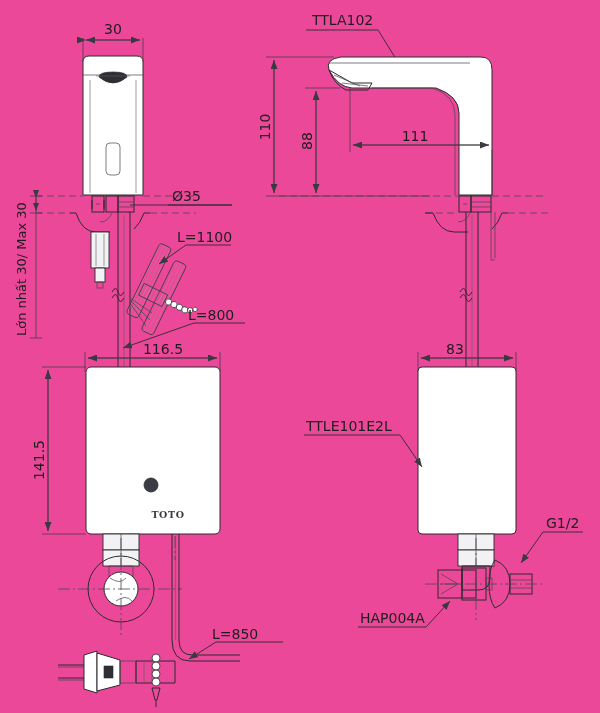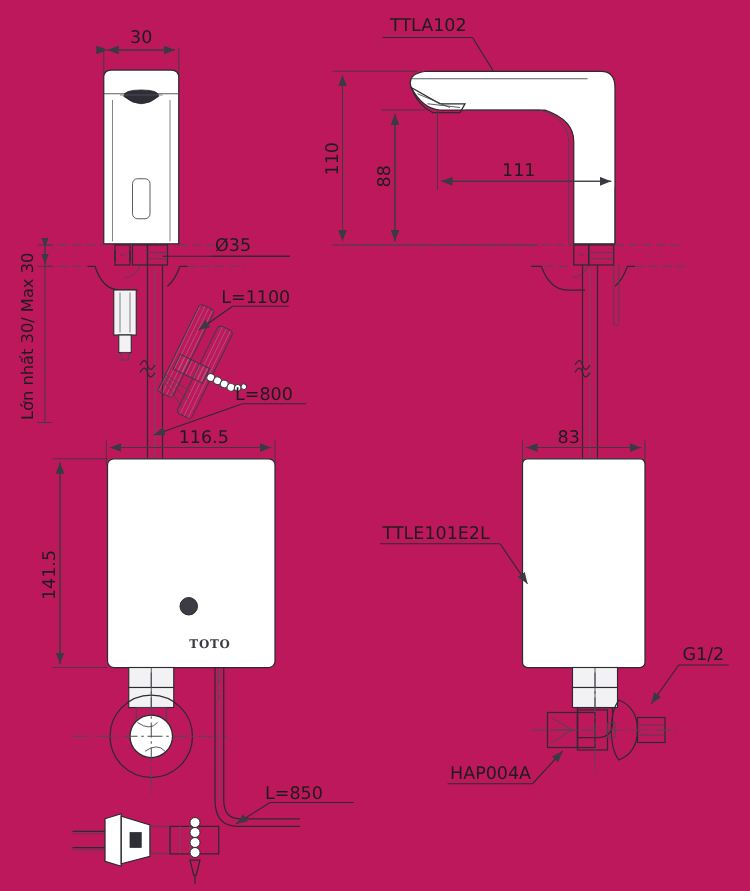--- a/index.html
+++ b/index.html
@@ -5,21 +5,21 @@
 <style>
   html, body {
     margin: 0;
     padding: 0;
     background: #ffffff;
   }
   #sheet {
     position: relative;
     width: 600px;
     height: 713px;
-    background: #be185d;
+    background: #ec4899;
     overflow: hidden;
     font-family: "DejaVu Sans", "Liberation Sans", sans-serif;
   }
   #sheet svg {
     position: absolute;
     left: 0;
     top: 0;
   }
   .dimtext {
     font-family: "DejaVu Sans", "Liberation Sans", sans-serif;

